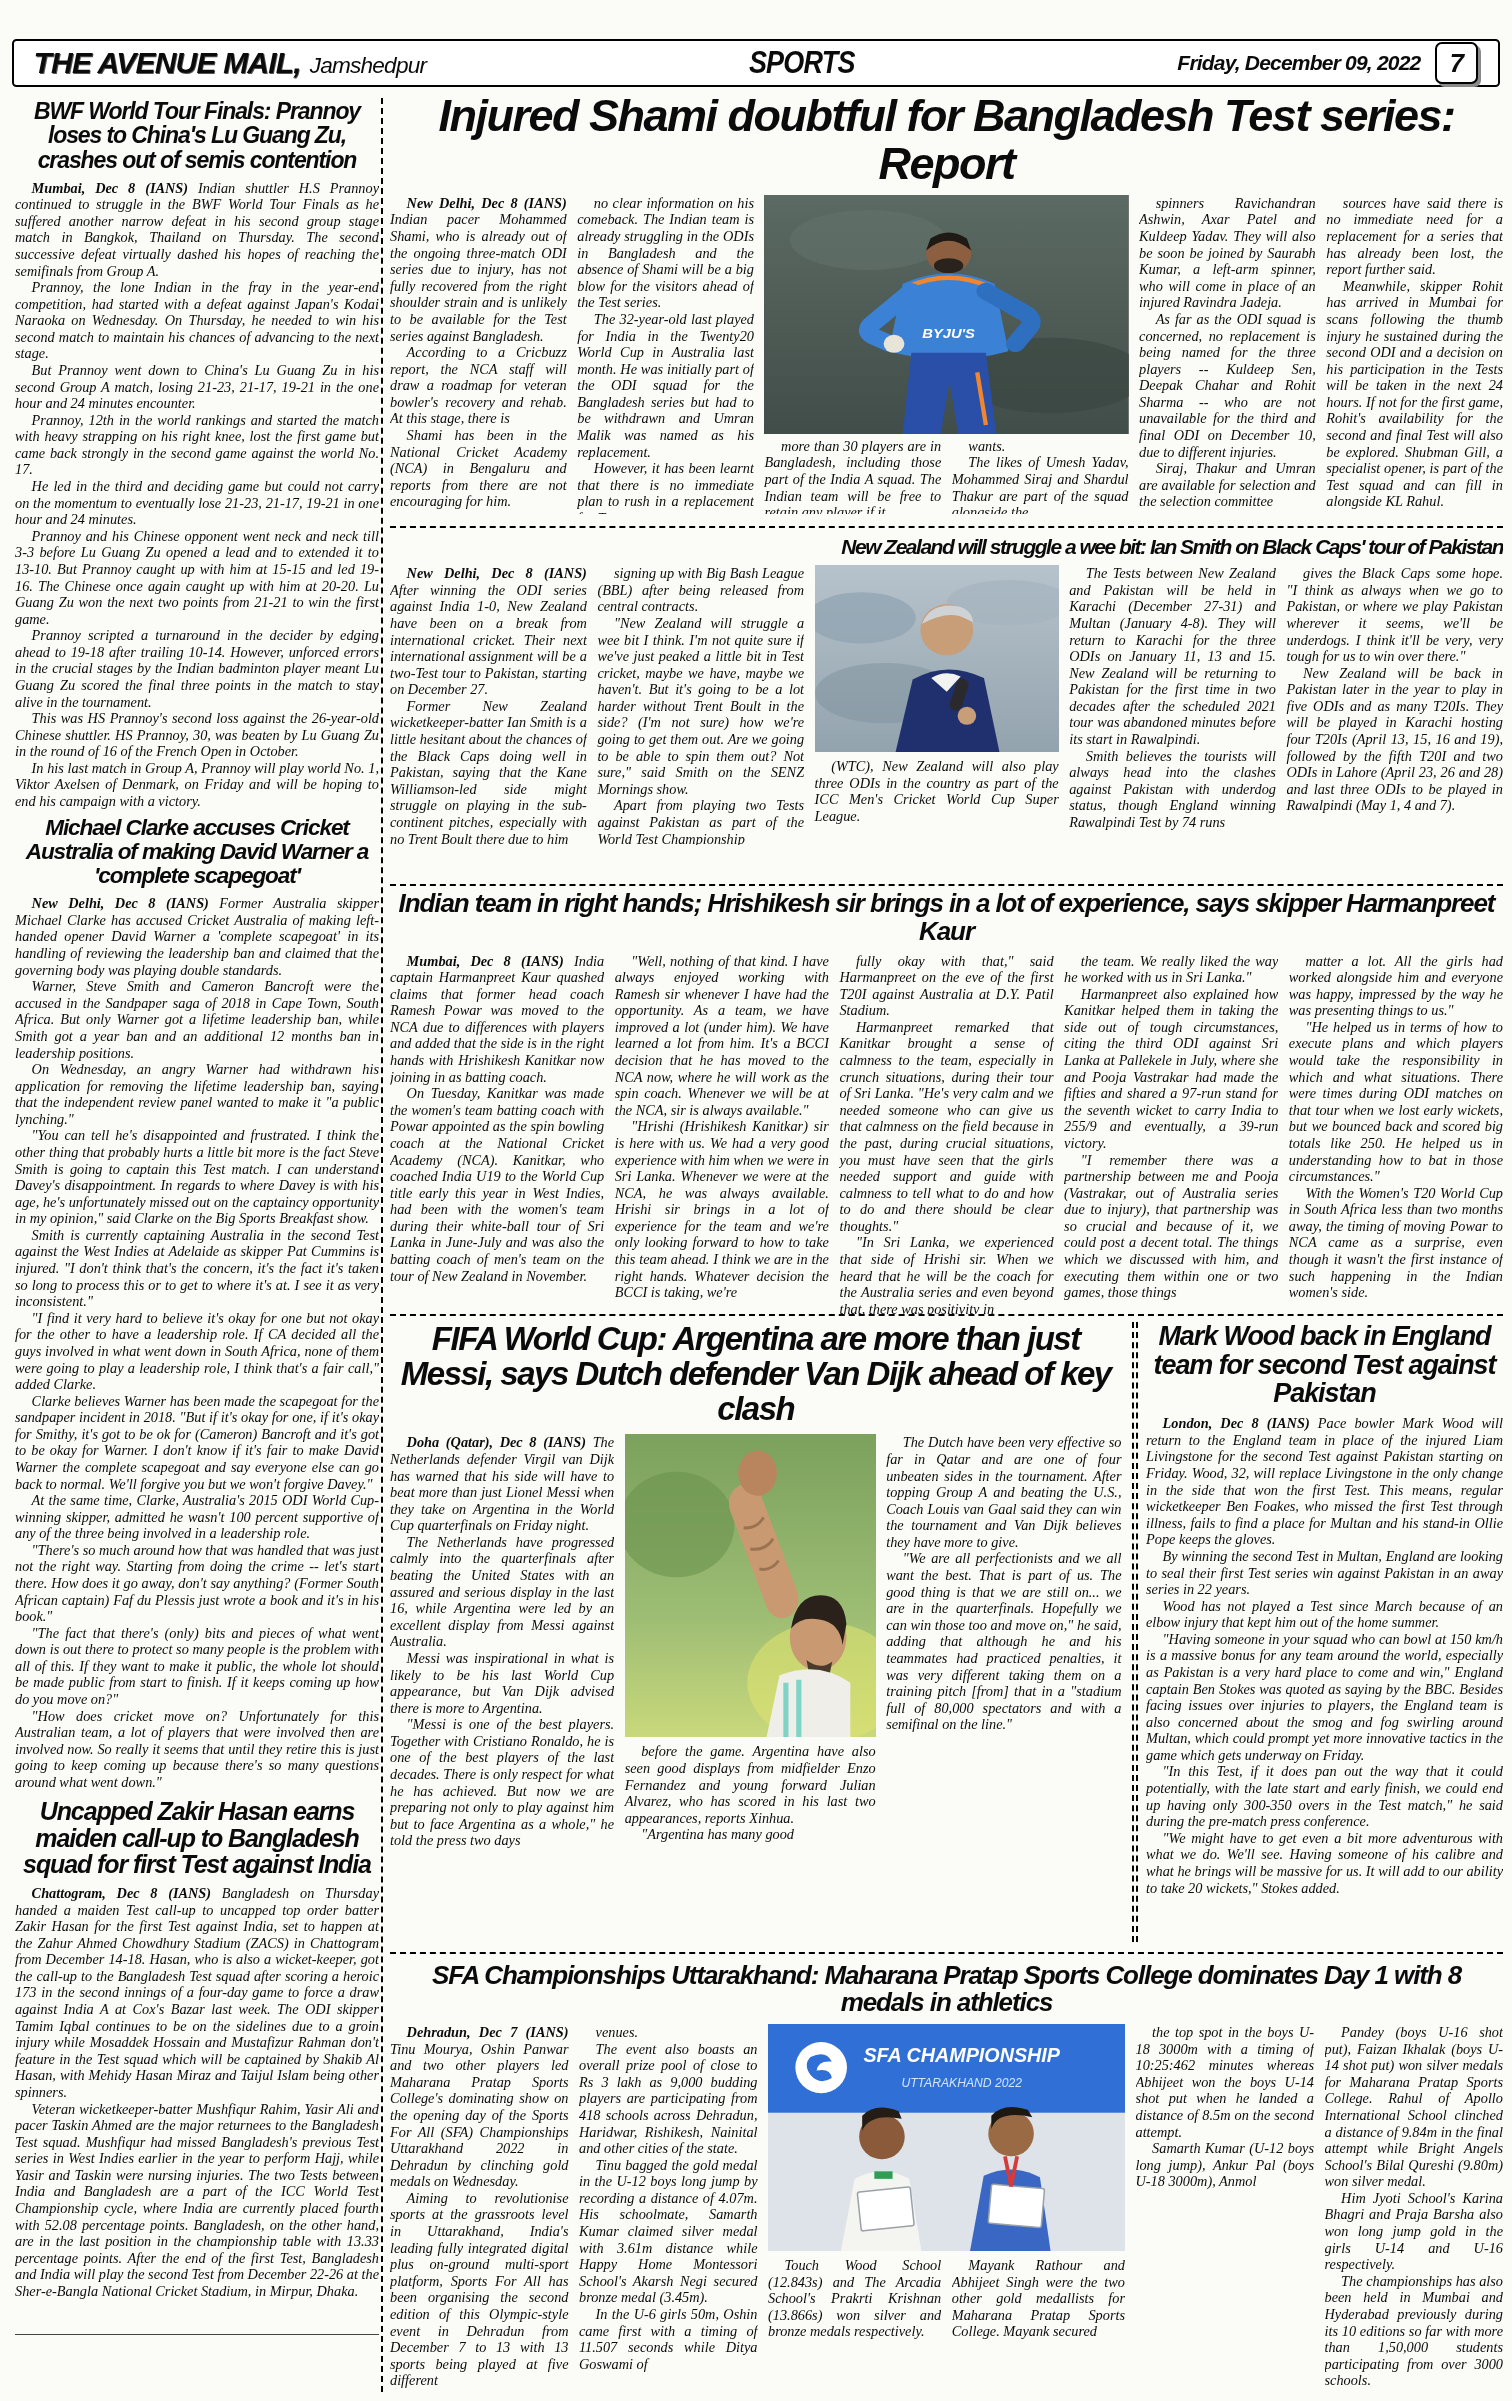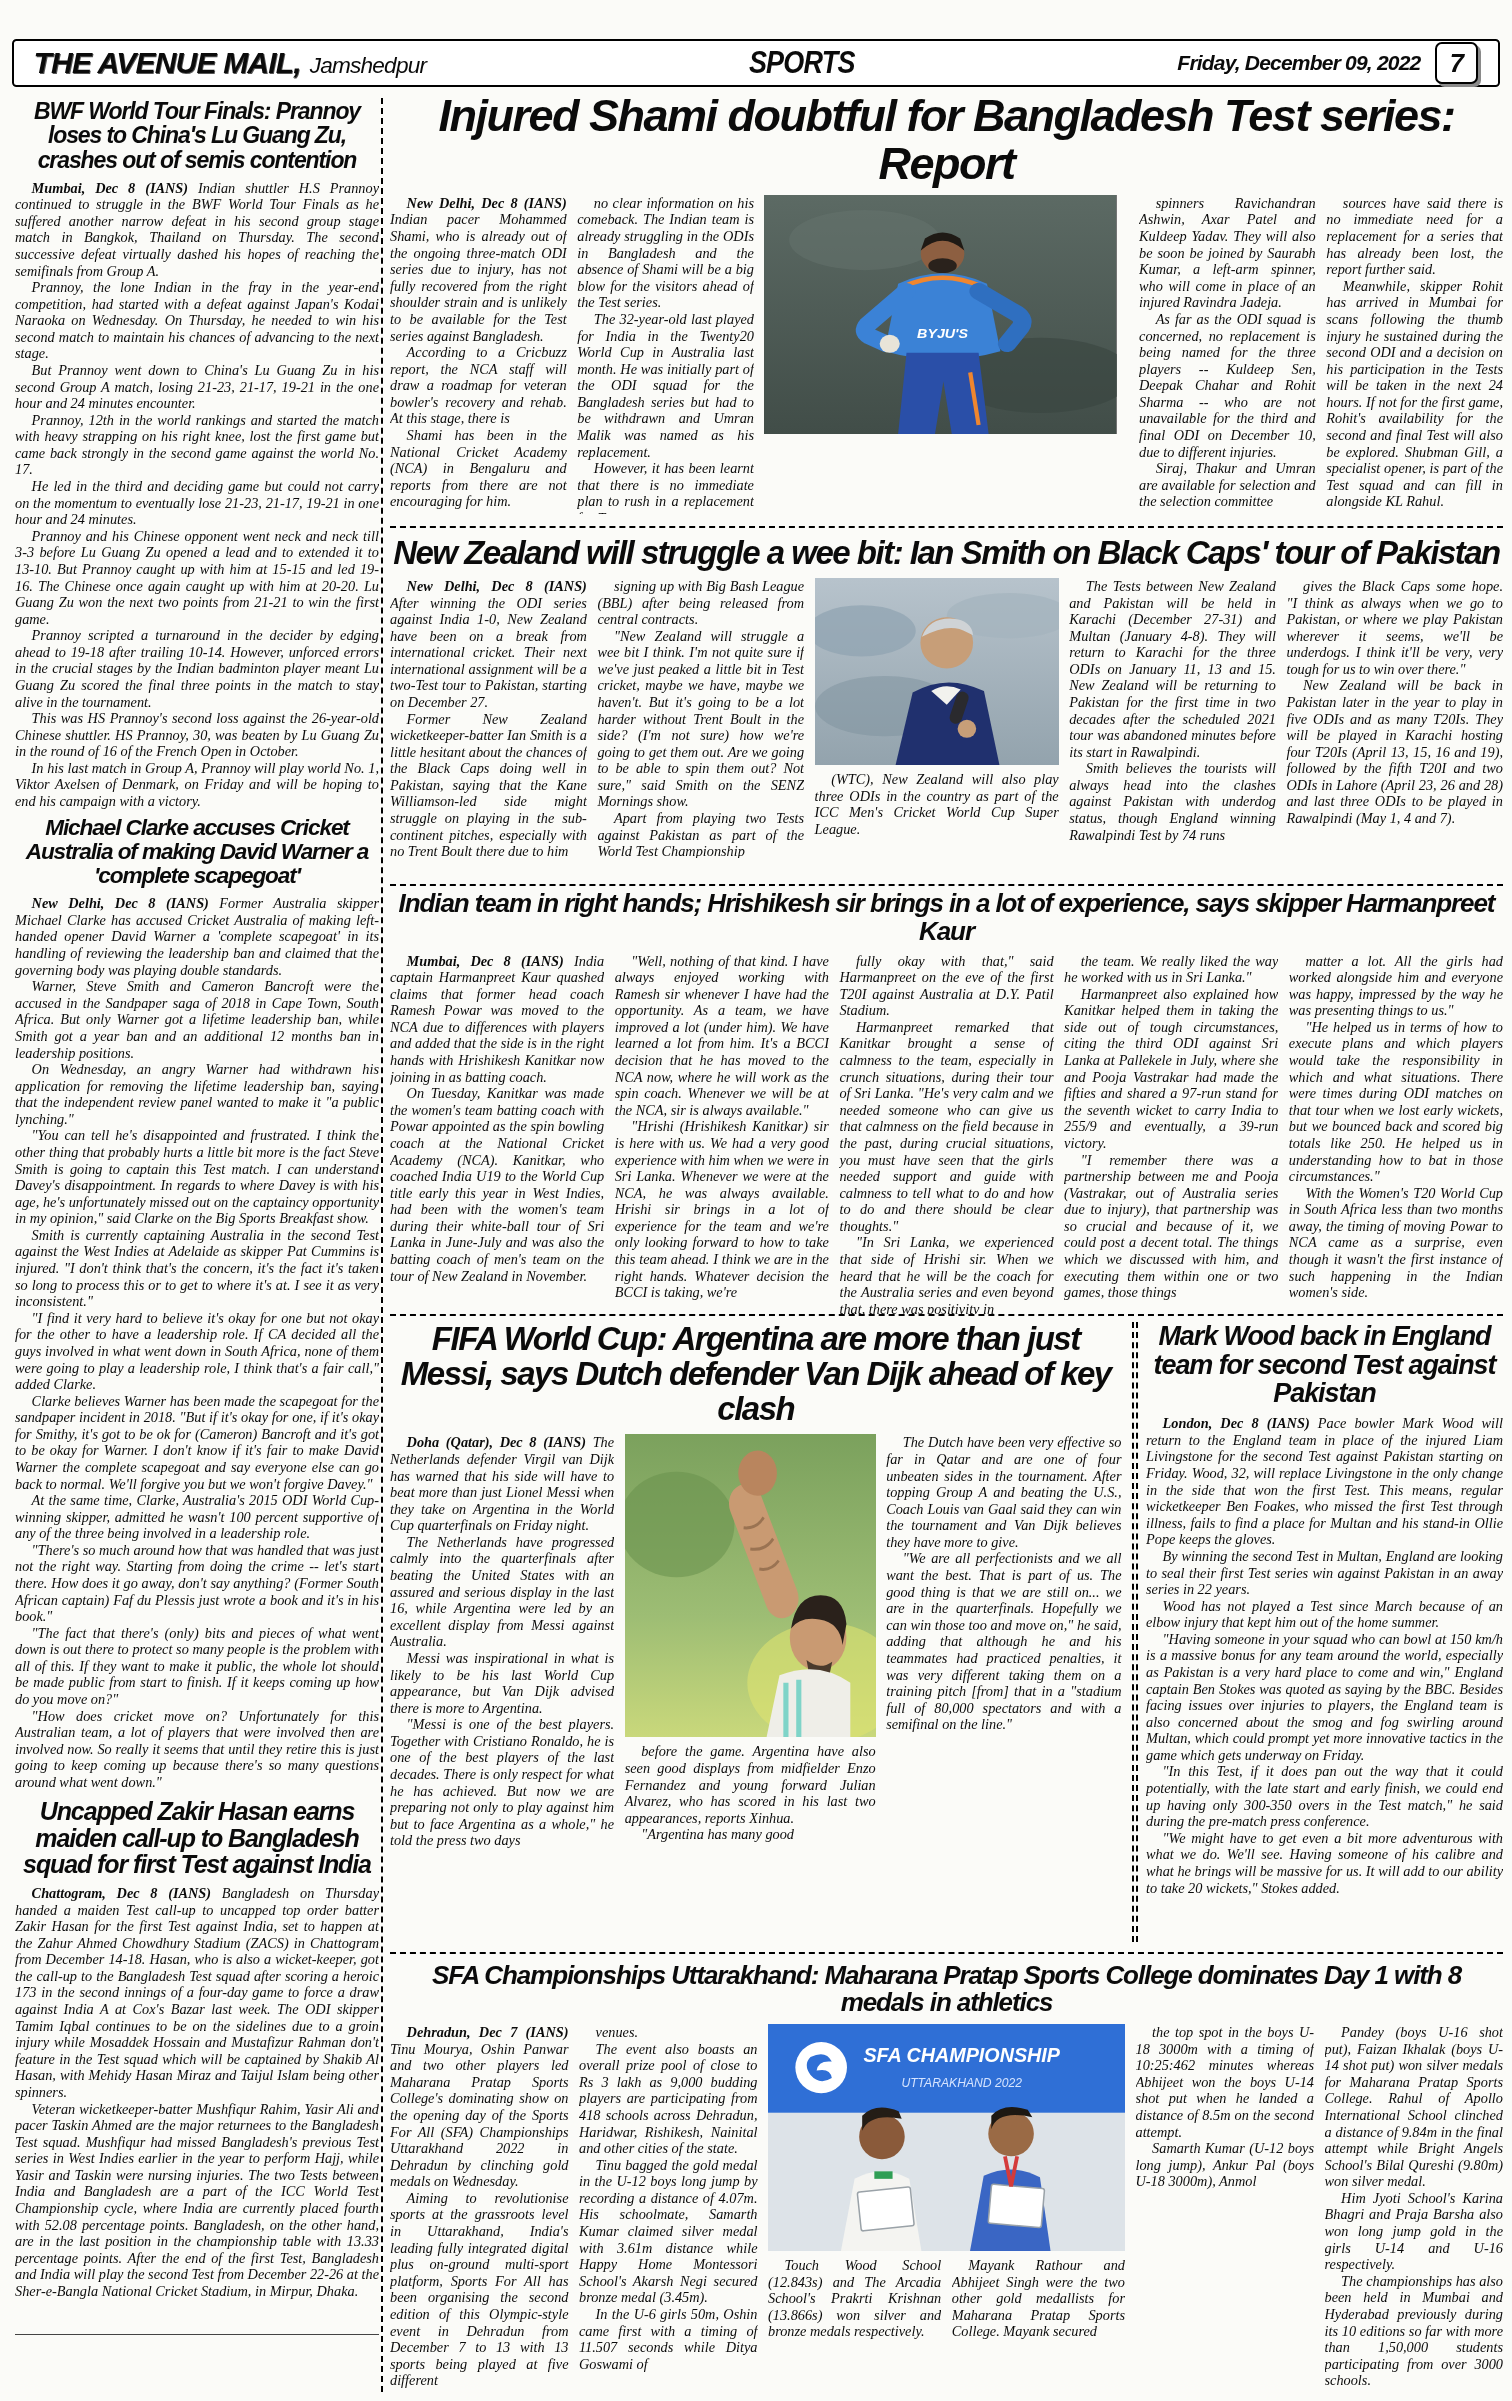--- a/index.html
+++ b/index.html
@@ -42,27 +42,27 @@
   .bwf{left:15px;top:99px;width:364px;height:715px;}
   .bwf .hl{font-size:23px;}
   .clarke{left:15px;top:816px;width:364px;height:979px;}
   .clarke .hl{font-size:22.6px;}
   .zakir{left:15px;top:1798px;width:364px;height:532px;}
   .zakir .hl{font-size:25px;}
 
   .shami{left:390px;top:92px;width:1113px;height:422px;}
   .shami .hl{font-size:45px;letter-spacing:-1.5px;}
   .shami .cols{height:340px;}
-  .shami .photoblock{flex:2.06;display:flex;gap:12px;}
+  .shami .photoblock{flex:2.06;display:flex;flex-direction:column;gap:4px;}
   .shami .photo{height:239px;}
   .shami .subcols{display:flex;gap:10.5px;flex:1;overflow:hidden;}
 
   .nz{left:390px;top:526px;width:1113px;height:360px;border-top:2.3px dashed #000;
       border-bottom:2.3px dashed #000;padding-top:7.5px;}
-  .nz .hl{font-size:33px;letter-spacing:-1.5px;}
+  .nz .hl{font-size:21px;letter-spacing:-1.5px;text-align:right;}
   .nz .cols{height:280px;}
   .nz .photoblock{flex:1.24;display:flex;flex-direction:column;gap:6px;}
   .nz .photo{height:187px;}
 
   .harman{left:390px;top:890px;width:1113px;height:426px;border-bottom:2.3px dashed #000;}
   .harman .hl{font-size:26px;letter-spacing:-1.1px;}
   .harman .cols{height:374px;}
 
   .fifa{left:390px;top:1322px;width:744px;height:620px;border-right:2.3px dashed #000;
         padding-right:10.5px;}

